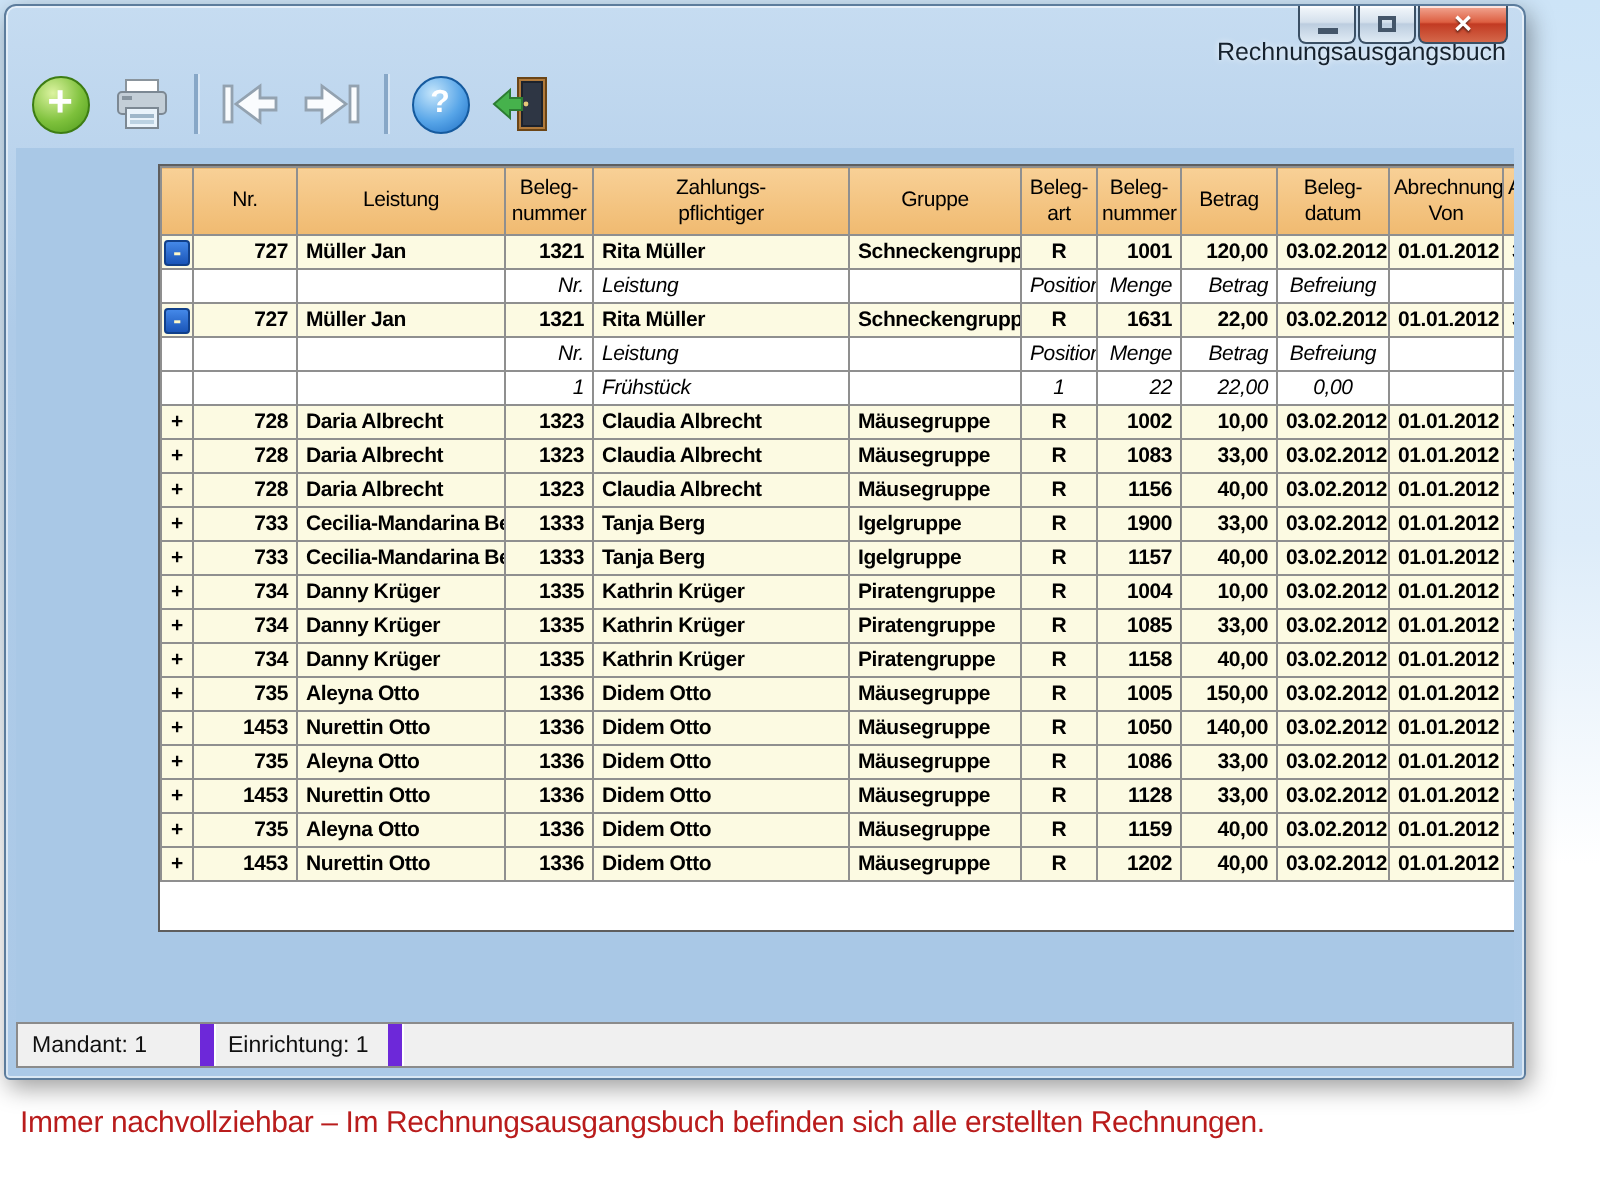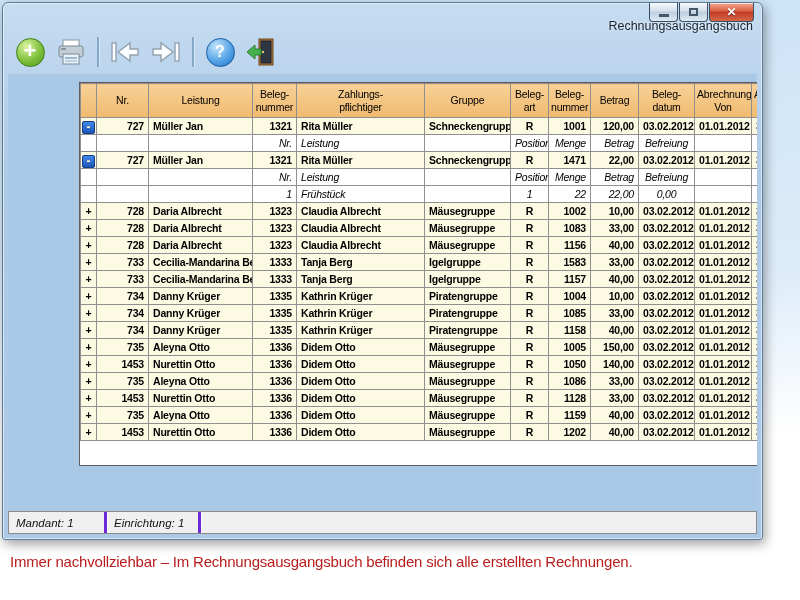--- a/index.html
+++ b/index.html
@@ -63,21 +63,21 @@
             display:flex; align-items:center; justify-content:center; margin:0; }
   .sb-thumb { width:15px; height:46px; margin-top:2px; background:linear-gradient(90deg,#f6f9fc,#ccd7e4);
               border:1px solid #8da0b5; border-radius:2px; position:relative; }
   .sb-thumb::after { content:""; position:absolute; left:3px; right:3px; top:17px; height:9px;
               background:repeating-linear-gradient(180deg,#9cafc4 0 1px, transparent 1px 3px); }
   .sb-spacer { flex:1; }
   
   .statusbar { height:23px; margin:0 5px 5px; background:#f0f0f0; border:1px solid #8b8b8b;
                display:flex; align-items:center; font-size:11.5px; color:#101010; }
   .sb-panel { padding:0 7px; height:100%; display:flex; align-items:center;
-              border-right:3px solid #6d28d9; box-shadow:1px 0 0 #ffffff;font-style:italic; }
+              border-right:7px solid #6d28d9; box-shadow:1px 0 0 #ffffff; }
   
   .caption { position:absolute; left:10px; top:551px; font-size:15px; color:#b91c1c;
              line-height:1.42; letter-spacing:-0.2px; }
   svg { display:block; }
 </style>
 </head>
 <body>
 
 <div class="window">
 
@@ -222,21 +222,21 @@
                 <td class="c-center"></td>
               </tr>
               <tr class="row-main">
                 <td class="c-expand"><span class="minus-box">-</span></td>
                 <td class="c-num">727</td>
                 <td class="c-text">Müller Jan</td>
                 <td class="c-num">1321</td>
                 <td class="c-text">Rita Müller</td>
                 <td class="c-text">Schneckengruppe</td>
                 <td class="c-center">R</td>
-                <td class="c-num">1471</td>
+                <td class="c-num">1631</td>
                 <td class="c-num">22,00</td>
                 <td class="c-center">03.02.2012</td>
                 <td class="c-center">01.01.2012</td>
                 <td class="c-center">31.01.2012</td>
               </tr>
               <tr class="row-subheader">
                 <td class="c-expand"></td>
                 <td class="c-num"></td>
                 <td class="c-text"></td>
                 <td class="c-num">Nr.</td>
@@ -306,21 +306,21 @@
                 <td class="c-center">31.01.2012</td>
               </tr>
               <tr class="row-main">
                 <td class="c-expand">+</td>
                 <td class="c-num">733</td>
                 <td class="c-text">Cecilia-Mandarina Berg</td>
                 <td class="c-num">1333</td>
                 <td class="c-text">Tanja Berg</td>
                 <td class="c-text">Igelgruppe</td>
                 <td class="c-center">R</td>
-                <td class="c-num">1583</td>
+                <td class="c-num">1900</td>
                 <td class="c-num">33,00</td>
                 <td class="c-center">03.02.2012</td>
                 <td class="c-center">01.01.2012</td>
                 <td class="c-center">31.01.2012</td>
               </tr>
               <tr class="row-main">
                 <td class="c-expand">+</td>
                 <td class="c-num">733</td>
                 <td class="c-text">Cecilia-Mandarina Berg</td>
                 <td class="c-num">1333</td>

